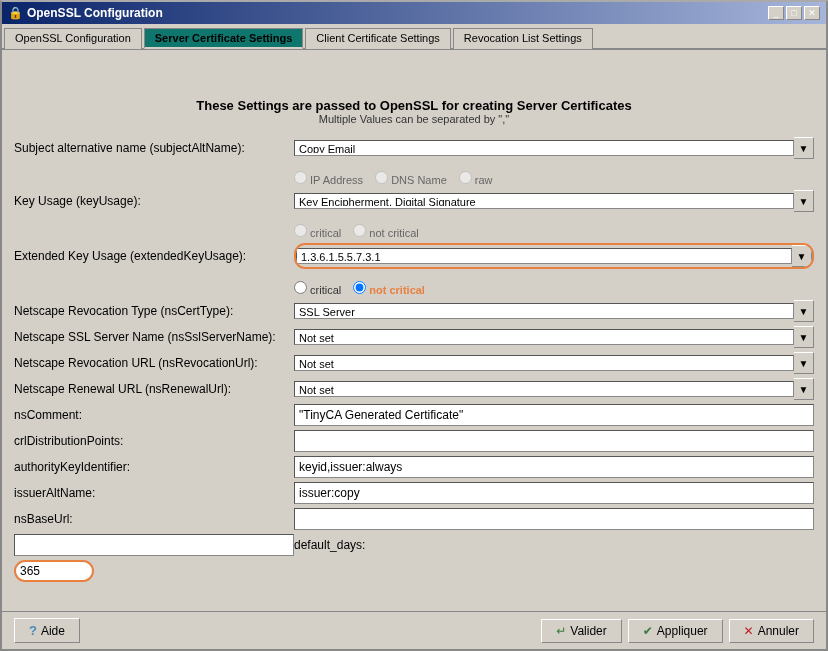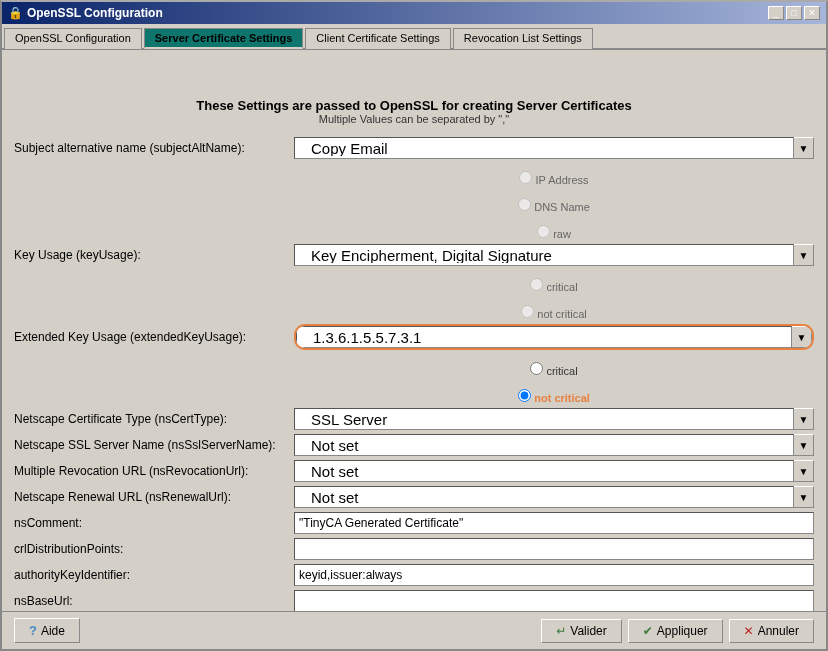--- a/index.html
+++ b/index.html
@@ -123,27 +123,27 @@
       padding: 2px 4px;
       font-size: 12px;
     }
     .select-wrap {
       display: flex;
       align-items: center;
       width: 100%;
     }
     .select-box {
       flex: 1;
-      height: 22px;
+      height: 16px;
       border: 1px solid #888;
       border-top: 1px solid #555;
       border-left: 1px solid #555;
       background: white;
-      padding: 2px 16px;
-      font-size: 15px;
+      padding: 2px 4px;
+      font-size: 11px;
       appearance: none;
       -webkit-appearance: none;
     }
     .dropdown-arrow {
       width: 20px;
       height: 22px;
       background: #d4d0c8;
       border: 1px solid #888;
       border-top: 1px solid #fff;
       border-left: none;
@@ -189,21 +189,20 @@
       align-items: center;
       gap: 12px;
       font-size: 11px;
       color: #666;
     }
     .radio-row.active-radios {
       color: #333;
     }
     .subrow {
       grid-column: 2 / 3;
-      flex-direction: column;
     }
   </style>
 </head>
 <body>
 
 <div class="window">
 
   <div class="title-bar">
     <div class="title-bar-left">
       <span>🔒</span>
@@ -285,41 +284,41 @@
       <div class="spacer-row"></div>
       <div class="subrow radio-row active-radios">
         <label>
           <input type="radio" name="extendedKeyUsage" style=""> <span>critical</span>
         </label>
         <label>
           <input type="radio" name="extendedKeyUsage" checked="" style=""> <span style="color:#e88040; font-weight:bold;">not critical</span>
         </label>
       </div>
 
-      <div class="field-label">Netscape Certificate Type (nsCertType):</div>
+      <div class="field-label">Netscape Revocation Type (nsCertType):</div>
       <div class="field-value">
         <div class="select-wrap">
           <select class="select-box">
             <option>SSL Server</option>
           </select>
           <div class="dropdown-arrow">▼</div>
         </div>
       </div>
 
       <div class="field-label">Netscape SSL Server Name (nsSslServerName):</div>
       <div class="field-value">
         <div class="select-wrap">
           <select class="select-box">
             <option>Not set</option>
           </select>
           <div class="dropdown-arrow">▼</div>
         </div>
       </div>
 
-      <div class="field-label">Multiple Revocation URL (nsRevocationUrl):</div>
+      <div class="field-label">Netscape Revocation URL (nsRevocationUrl):</div>
       <div class="field-value">
         <div class="select-wrap">
           <select class="select-box">
             <option>Not set</option>
           </select>
           <div class="dropdown-arrow">▼</div>
         </div>
       </div>
 
       <div class="field-label">Netscape Renewal URL (nsRenewalUrl):</div>
@@ -340,20 +339,24 @@
       <div class="field-label">crlDistributionPoints:</div>
       <div class="field-value">
         <input type="text" class="input-text" value="" style="">
       </div>
 
       <div class="field-label">authorityKeyIdentifier:</div>
       <div class="field-value">
         <input type="text" class="input-text" value="keyid,issuer:always" style="">
       </div>
 
+      <div class="field-label">issuerAltName:</div>
+      <div class="field-value">
+        <input type="text" class="input-text" value="issuer:copy" style="">
+      </div>
 
       <div class="field-label">nsBaseUrl:</div>
       <div class="field-value">
         <input type="text" class="input-text" value="" style="">
       </div>
 
       <div class="field-value">
         <input type="text" class="input-text" value="" style="">
       </div>
 

